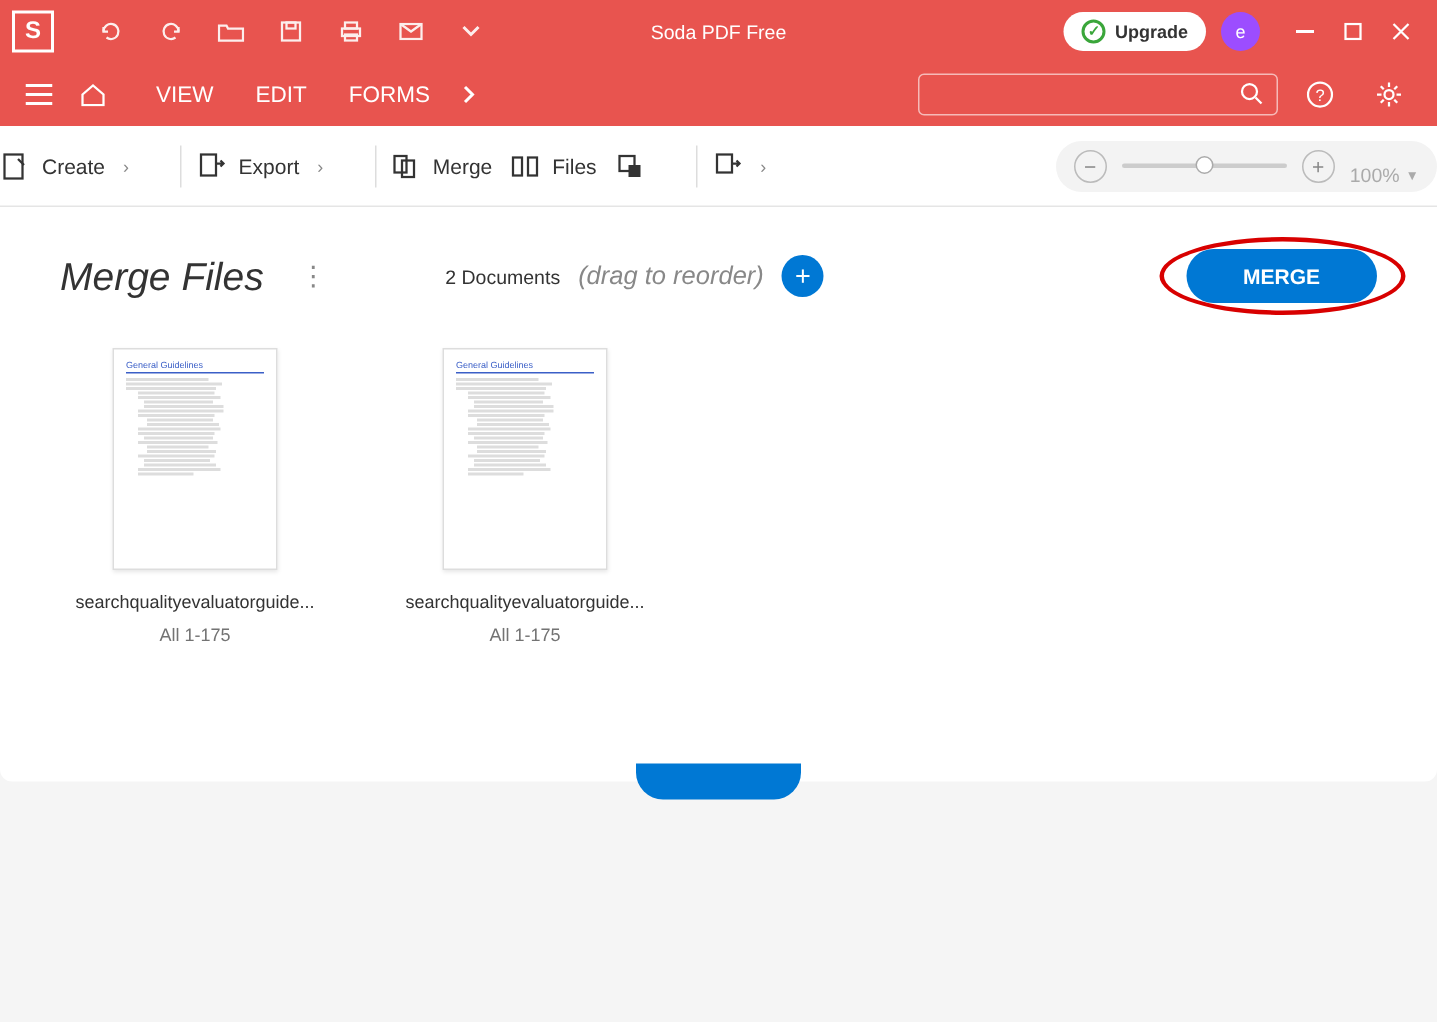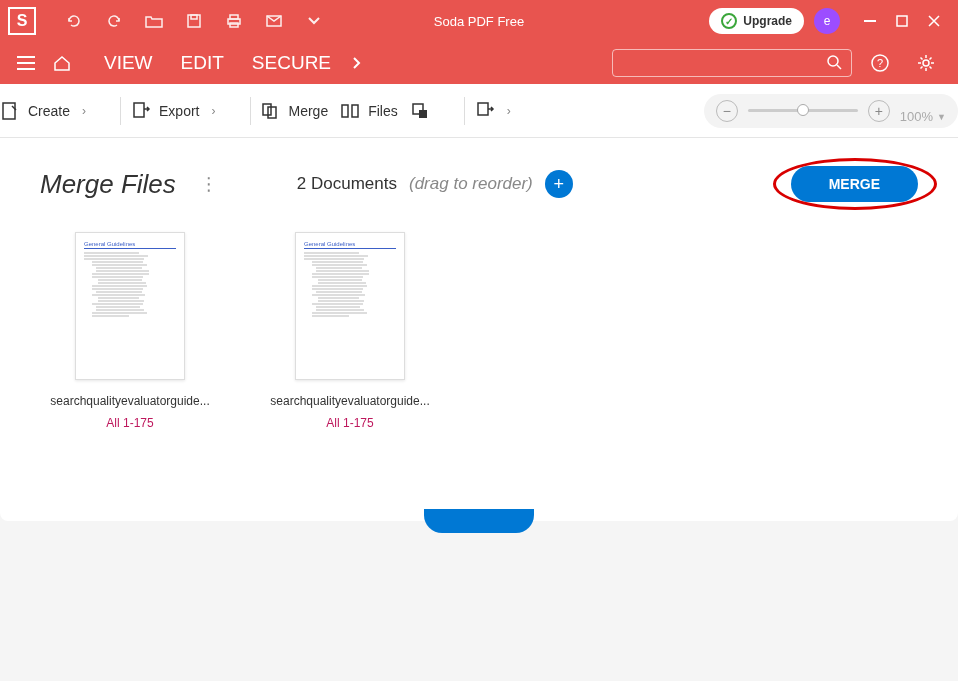--- a/index.html
+++ b/index.html
@@ -9,21 +9,21 @@
 .tb-icon { width: 20px; height: 20px; margin: 0 10px; opacity: 0.9; cursor: pointer; display:flex; align-items:center; justify-content:center; }
 .tb-spacer { flex: 1; }
 .tb-title { font-size: 13px; position: absolute; left: 50%; transform: translateX(-50%); color:#fff; }
 .upgrade-pill { display: flex; align-items: center; background: #fff; border-radius: 20px; padding: 3px 12px; height: 26px; font-size: 12px; color: #333; margin-right: 10px; font-weight:600; }
 .upgrade-check { width: 16px; height: 16px; border: 2px solid #3aa63a; border-radius: 50%; margin-right: 6px; display:flex;align-items:center;justify-content:center; color:#3aa63a; font-size:10px;}
 .avatar { width: 26px; height: 26px; border-radius: 50%; background: #9c4dff; display:flex;align-items:center;justify-content:center; color:#fff; font-size:12px; margin-right: 14px; }
 .win-btn { width: 32px; height: 32px; display:flex;align-items:center;justify-content:center; color:#fff; cursor:pointer; }
 
 .menubar { height: 42px; background: #e8544f; display: flex; align-items: center; padding: 0 8px; color: #fff; position: relative; }
 .menu-icon { width: 36px; height: 36px; display:flex;align-items:center;justify-content:center; color:#fff; cursor:pointer; }
-.tab { padding: 0 14px; height: 42px; display:flex;align-items:center; font-size: 19px; cursor:pointer; color:#fff; }
+.tab { padding: 0 14px; height: 42px; display:flex;align-items:center; font-size: 15px; cursor:pointer; color:#fff; }
 .tab.active { background: #fff; color: #e8544f; font-weight: 500; }
 .search-box { width: 240px; height: 28px; border: 1px solid rgba(255,255,255,0.6); border-radius: 4px; margin-left: auto; margin-right: 10px; display:flex;align-items:center;justify-content:flex-end;padding:0 8px; }
 .right-icons { display:flex; gap: 10px; margin-right: 6px;}
 
 .toolbar { height: 54px; background: #fff; display: flex; align-items: center; padding: 0 0; border-bottom: 1px solid #e5e5e5; }
 .tool-group { display: flex; align-items: center; margin-right: 24px; gap: 12px; }
 .tool-item { display: flex; align-items: center; gap: 8px; font-size: 14px; color: #333; cursor:pointer; }
 .tool-icon { width: 20px; height: 20px; display:flex;align-items:center;justify-content:center; }
 .chev { font-size: 12px; color: #888; margin-left: 4px; }
 .divider { width: 1px; height: 28px; background: #ddd; margin: 0 10px; }
@@ -31,34 +31,34 @@
 .zoom-btn { width:22px;height:22px;border:1px solid #bbb;border-radius:50%;display:flex;align-items:center;justify-content:center;color:#888;cursor:pointer;font-size:14px;}
 .zoom-slider { width: 110px; height: 3px; background:#ccc; border-radius:2px; position:relative;}
 .zoom-handle { width:12px;height:12px;background:#fff;border:1px solid #aaa;border-radius:50%;position:absolute;left:50%;top:-5px;transform:translateX(-50%);}
 .zoom-pct { color:#aaa; font-size:13px; display:flex;align-items:center;gap:4px;margin-top:12px;}
 
 .workspace { background: #fff; margin: 0; padding: 28px 40px; height: calc(681px - 42px - 42px - 54px - 160px); border-bottom-left-radius:8px; border-bottom-right-radius:8px; position:relative; }
 .ws-header { display:flex; align-items:center; margin-bottom: 30px;}
 .ws-title { font-size: 26px; color:#333; margin-right: 24px; font-style: italic; }
 .ws-menu-dots { color:#888; font-size:18px; cursor:pointer; letter-spacing:-1px;}
 .ws-mid { margin-left: 80px; display:flex; align-items:center; gap:12px;}
-.doc-count { font-size:17px; color:#333;}
+.doc-count { font-size:13px; color:#333;}
 .drag-hint { font-size:17px; color:#888; font-style:italic;}
 .add-btn { width:28px;height:28px;border-radius:50%;background:#0078d4;display:flex;align-items:center;justify-content:center;color:#fff;font-size:18px;cursor:pointer;}
 .merge-btn-wrap { margin-left:auto; position:relative;}
 .merge-btn { background:#0078d4; color:#fff; font-weight:700; font-size:14px; border:none; border-radius:20px; padding: 10px 38px; cursor:pointer;}
 .highlight-ellipse { position:absolute; border:3px solid #d80000; border-radius:50%; width: 164px; height: 52px; left: -18px; top: -8px; pointer-events:none;}
 
 .doc-grid { display:flex; gap: 60px; padding: 0 10px;}
 .doc-card { width: 160px; text-align:center;}
 .thumb { width: 110px; height: 148px; background:#fff; border:1px solid #ddd; box-shadow: 0 1px 3px rgba(0,0,0,0.1); margin: 0 auto 14px; padding: 8px; overflow:hidden;}
 .thumb-title { color:#3b5fc7; font-size:6px; text-align:left; border-bottom:1px solid #3b5fc7; padding-bottom:1px; margin-bottom:3px;}
 .thumb-line { height:1.5px; background:#ddd; margin:1.5px 0; }
 .doc-name { font-size:12px; color:#333; margin-bottom:8px; white-space:nowrap; overflow:hidden; text-overflow:ellipsis;}
-.doc-range { font-size:12px; color:#be185d;}
+.doc-range { font-size:12px; color:#737373;}
 
 .bottom-pill { position:absolute; left:50%; bottom:-12px; transform:translateX(-50%); width:110px; height:24px; background:#0078d4; border-radius: 0 0 18px 18px;}
 
 svg { display:block; }
 </style>
 </head>
 <body>
 
 <div class="titlebar">
   <div class="logo-box">S</div>
@@ -134,21 +134,21 @@
       </svg>
     </div>
   <div class="menu-icon">
       <svg width="18" height="16">
         <path d="M2 8l7-6 7 6v7H2z" fill="none" stroke="#fff" stroke-width="1.5"></path>
       </svg>
     </div>
   <div style="width:10px;"></div>
   <div class="tab">VIEW</div>
   <div class="tab">EDIT</div>
-  <div class="tab">SECURE</div>
+  <div class="tab">FORMS</div>
   <div class="menu-icon" style="margin-left:-6px;">
       <svg width="8" height="12">
         <path d="M1 1l5 5-5 5" fill="none" stroke="#fff" stroke-width="2"></path>
       </svg>
     </div>
   <div class="search-box">
     <svg width="16" height="16">
         <circle cx="6" cy="6" r="5" fill="none" stroke="#fff" stroke-width="1.5"></circle>
         <path d="M10 10l4 4" stroke="#fff" stroke-width="1.5"></path>
       </svg>

